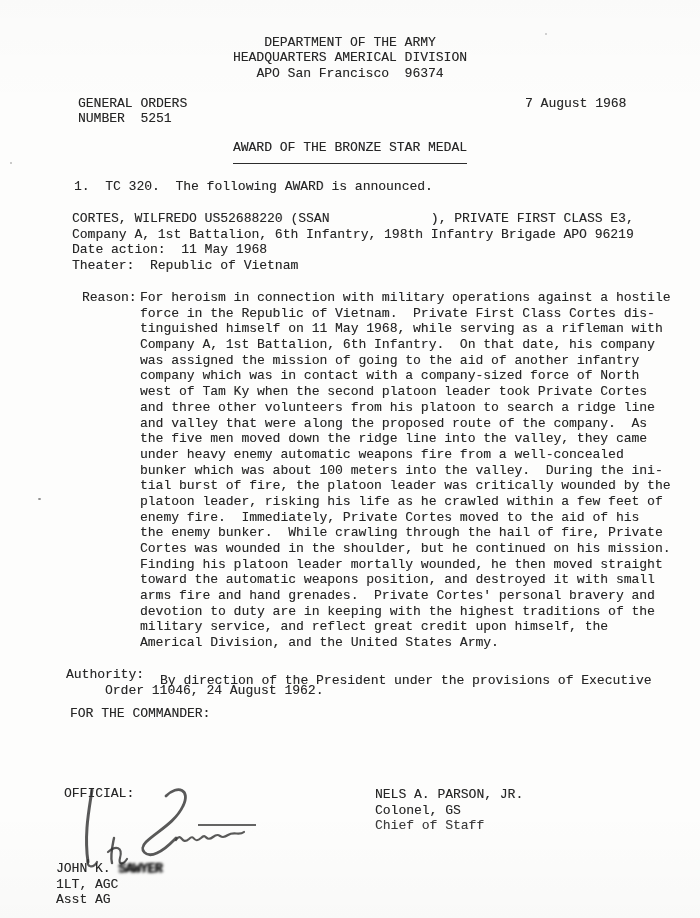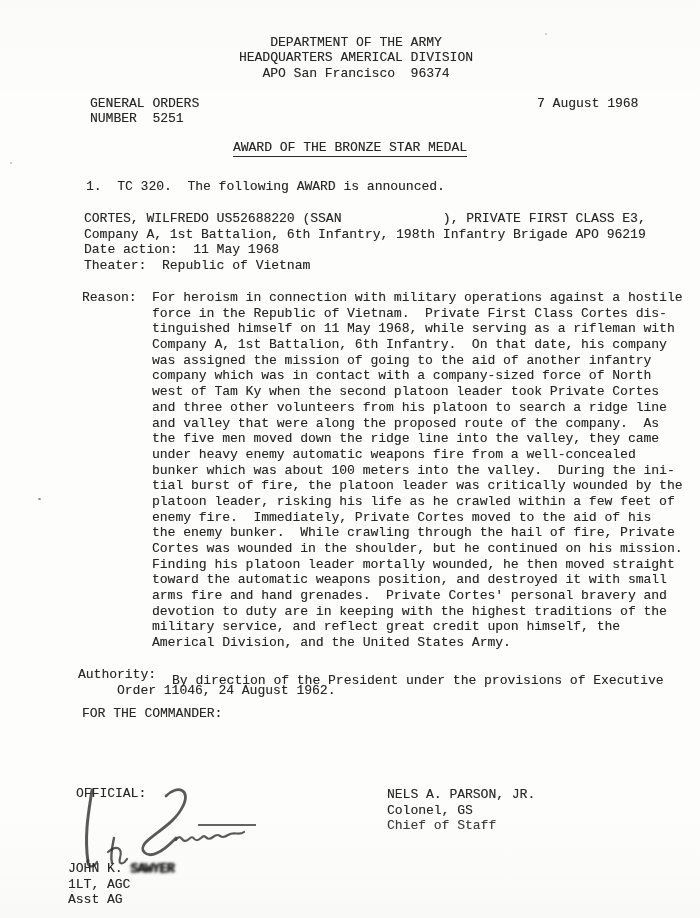--- a/index.html
+++ b/index.html
@@ -6,37 +6,37 @@
   .page{
     position:relative;
     width:700px;height:918px;
     background:#fdfdfc;
     background-image:linear-gradient(180deg, rgba(0,0,0,0.012), rgba(0,0,0,0) 12%, rgba(0,0,0,0) 88%, rgba(0,0,0,0.015));
     font-family:"Liberation Mono","DejaVu Sans Mono",monospace;
     font-size:13px;
     color:#262626;
     overflow:hidden;
   }
-  .line{white-space:pre;height:15.7px;line-height:15.7px;text-shadow:0.3px 0 0 rgba(40,40,40,0.35);margin-left:12px;}
+  .line{white-space:pre;height:15.7px;line-height:15.7px;text-shadow:0.3px 0 0 rgba(40,40,40,0.35);}
   .abs{position:absolute;}
   .center{left:0;right:0;text-align:center;}
   .letterhead{top:35px;}
   .letterhead .line{height:15.3px;line-height:15.3px;}
   .go-label{left:78px;top:96px;}
   .go-number{left:78px;top:111px;}
   .go-date{left:525px;top:96px;}
   .title-wrap{top:140px;}
   .doc-title{
     display:inline-block;white-space:pre;
-    border-bottom:1.4px solid #2c2c2c;padding-bottom:1px;
+    border-bottom:1.4px solid #2c2c2c;padding-bottom:8px;
     text-shadow:0.3px 0 0 rgba(40,40,40,0.4);
   }
   .announcement{left:74px;top:179px;text-align:right;}
   .recipient{left:72px;top:211px;}
-  .reason-label{left:70px;top:290px;}
+  .reason-label{left:82px;top:290px;}
   .reason-lines{left:140px;top:290px;}
   .auth-label{left:66px;top:667px;}
   .auth-line1{left:160px;top:673px;}
   .auth-line2{left:105px;top:683px;}
   .for-commander{left:70px;top:706px;}
   .official{left:64px;top:786px;}
   .cmdr-block{left:375px;top:787px;}
   .signer-block{left:56px;top:861px;}
   .faded{color:#3d3d3d;filter:blur(0.35px);}
   .smudge{

